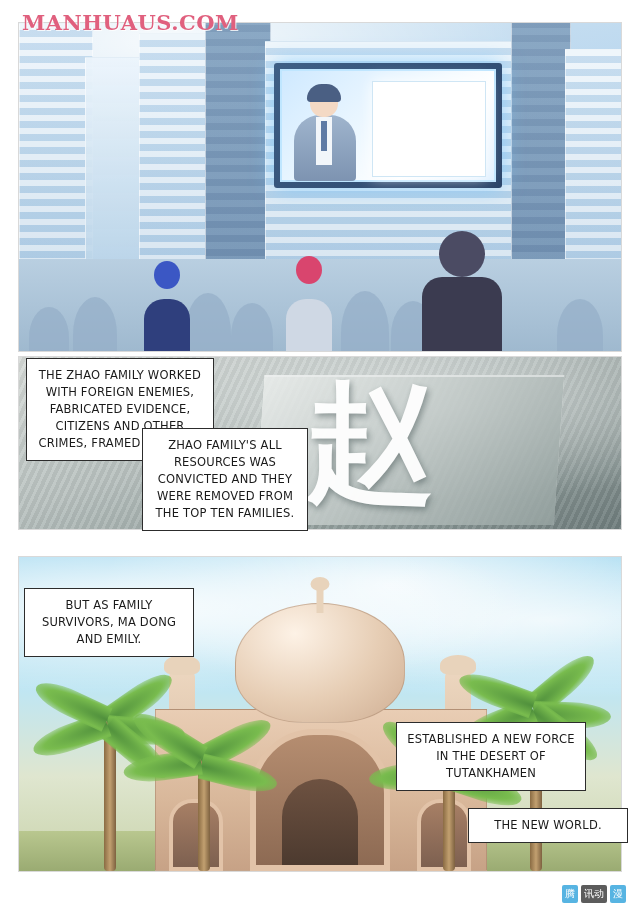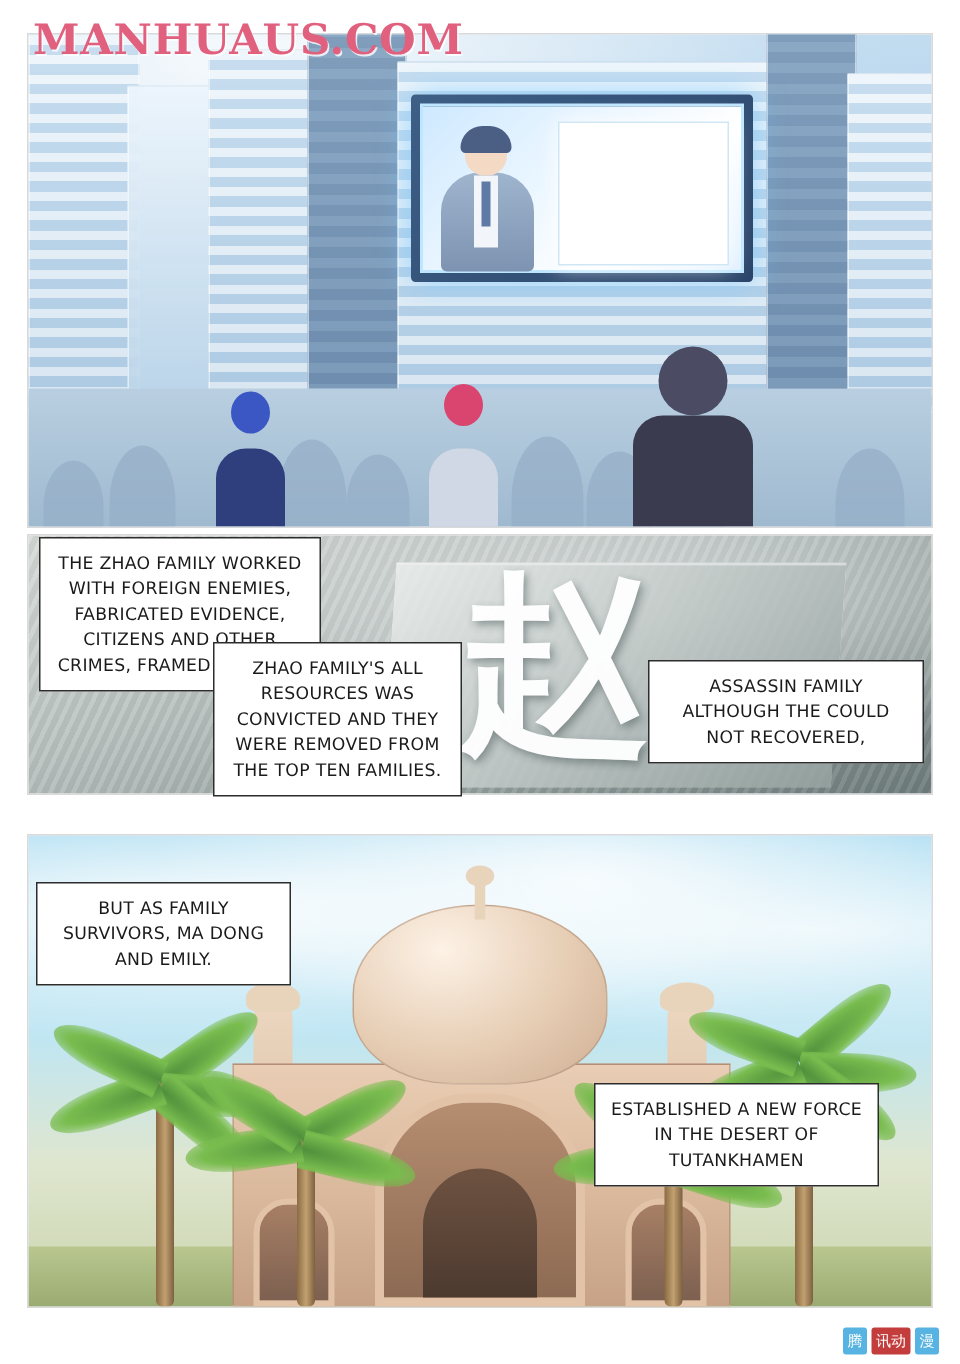--- a/index.html
+++ b/index.html
@@ -23,21 +23,21 @@
     background: #ffffff;
   }
 
   
   .watermark-top {
     position: absolute;
     left: 22px;
     top: 10px;
     font-family: "DejaVu Serif", serif;
     font-weight: bold;
-    font-size: 28px;
+    font-size: 21px;
     letter-spacing: 0.5px;
     color: #e0607e;
     text-shadow: 1px 1px 0 rgba(255,255,255,0.8);
     z-index: 40;
     white-space: nowrap;
   }
   .watermark-bottom {
     position: absolute;
     right: 14px;
     bottom: 6px;
@@ -48,21 +48,21 @@
     opacity: 0.85;
   }
   .wm-badge {
     background: #3aa7dd;
     color: #fff;
     font-size: 10px;
     padding: 2px 3px;
     border-radius: 2px;
     font-family: "DejaVu Sans", sans-serif;
   }
-  .wm-badge.alt { background: #b91c1c; }
+  .wm-badge.alt { background: #404040; }
   .wm-badge.alt2 { background: #3aa7dd; }
 
   
   .panel {
     position: absolute;
     overflow: hidden;
     border: 1px solid #d9d9d9;
     box-sizing: border-box;
   }
 
@@ -451,24 +451,24 @@
       <div class="frond" style="left:48px; top:48px; transform:rotate(-22deg);"></div>
       <div class="frond" style="left:48px; top:52px; transform:rotate(18deg);"></div>
       <div class="frond" style="left:48px; top:50px; transform:rotate(176deg);"></div>
       <div class="frond" style="left:48px; top:46px; transform:rotate(216deg);"></div>
     </div>
   </div>
 
 
   <div class="bubble" id="b4">The Zhao family worked with foreign enemies, fabricated evidence, citizens and other crimes, framed federal.</div>
   <div class="bubble" id="b5">Zhao family's all resources was convicted and they were removed from the top ten families.</div>
-  <div class="bubble" id="b6">Assassin family although the could not recovered,</div>
 
   <div class="bubble" id="b8">Established a new force in the desert of Tutankhamen</div>
   <div class="bubble" id="b7">But as family survivors, Ma Dong and Emily.</div>
+  <div class="bubble" id="b9">The New World.</div>
 
   <div class="watermark-bottom">
     <span class="wm-badge">腾</span>
     <span class="wm-badge alt">讯动</span>
     <span class="wm-badge alt2">漫</span>
   </div>
 
 </div>
 
 </body></html>

